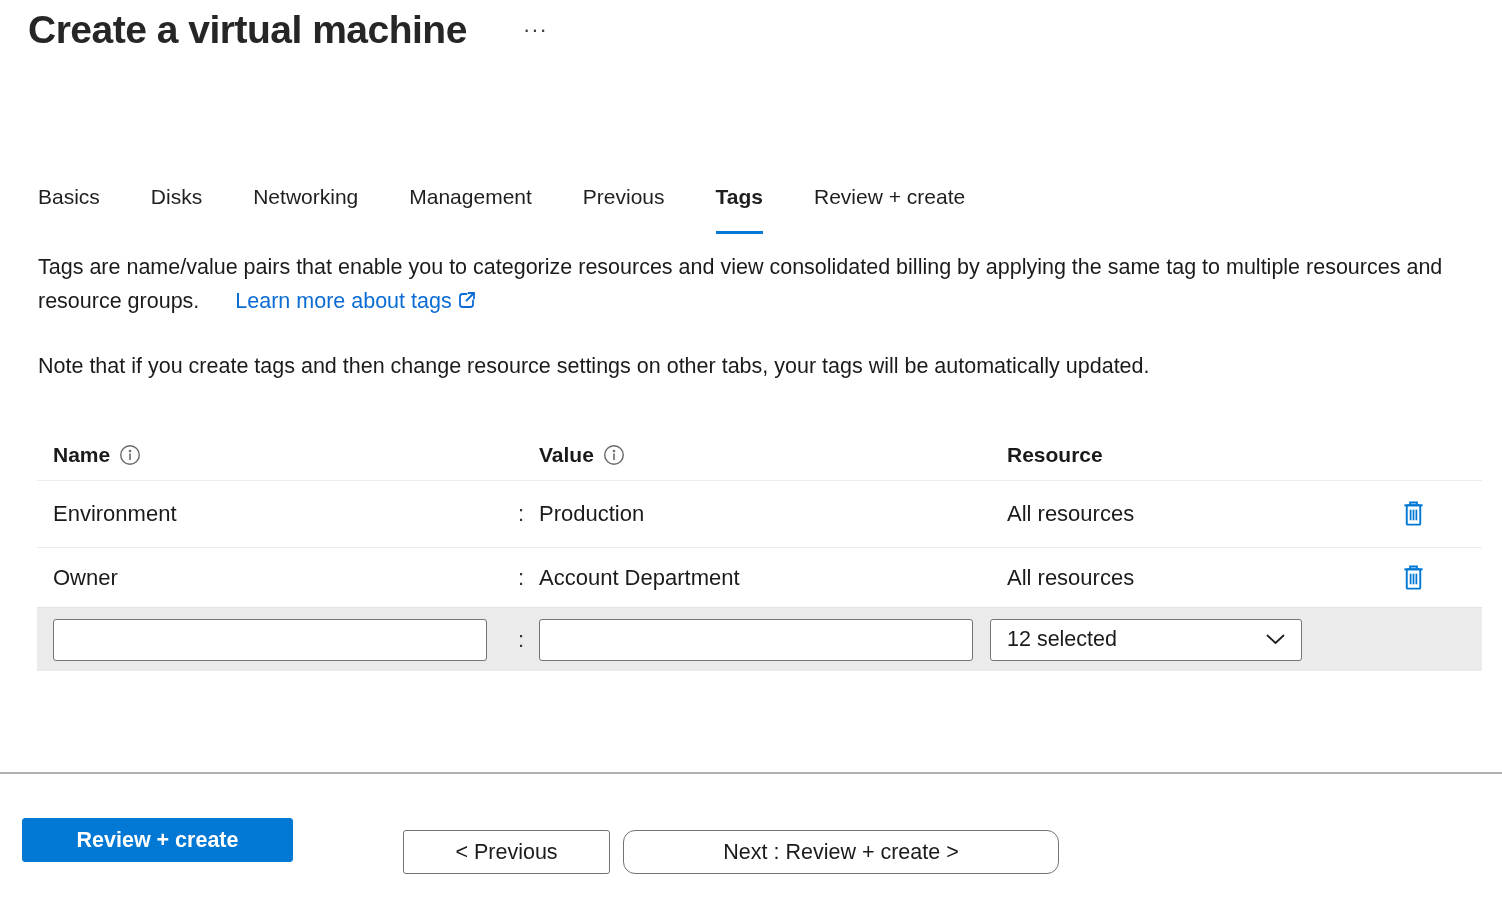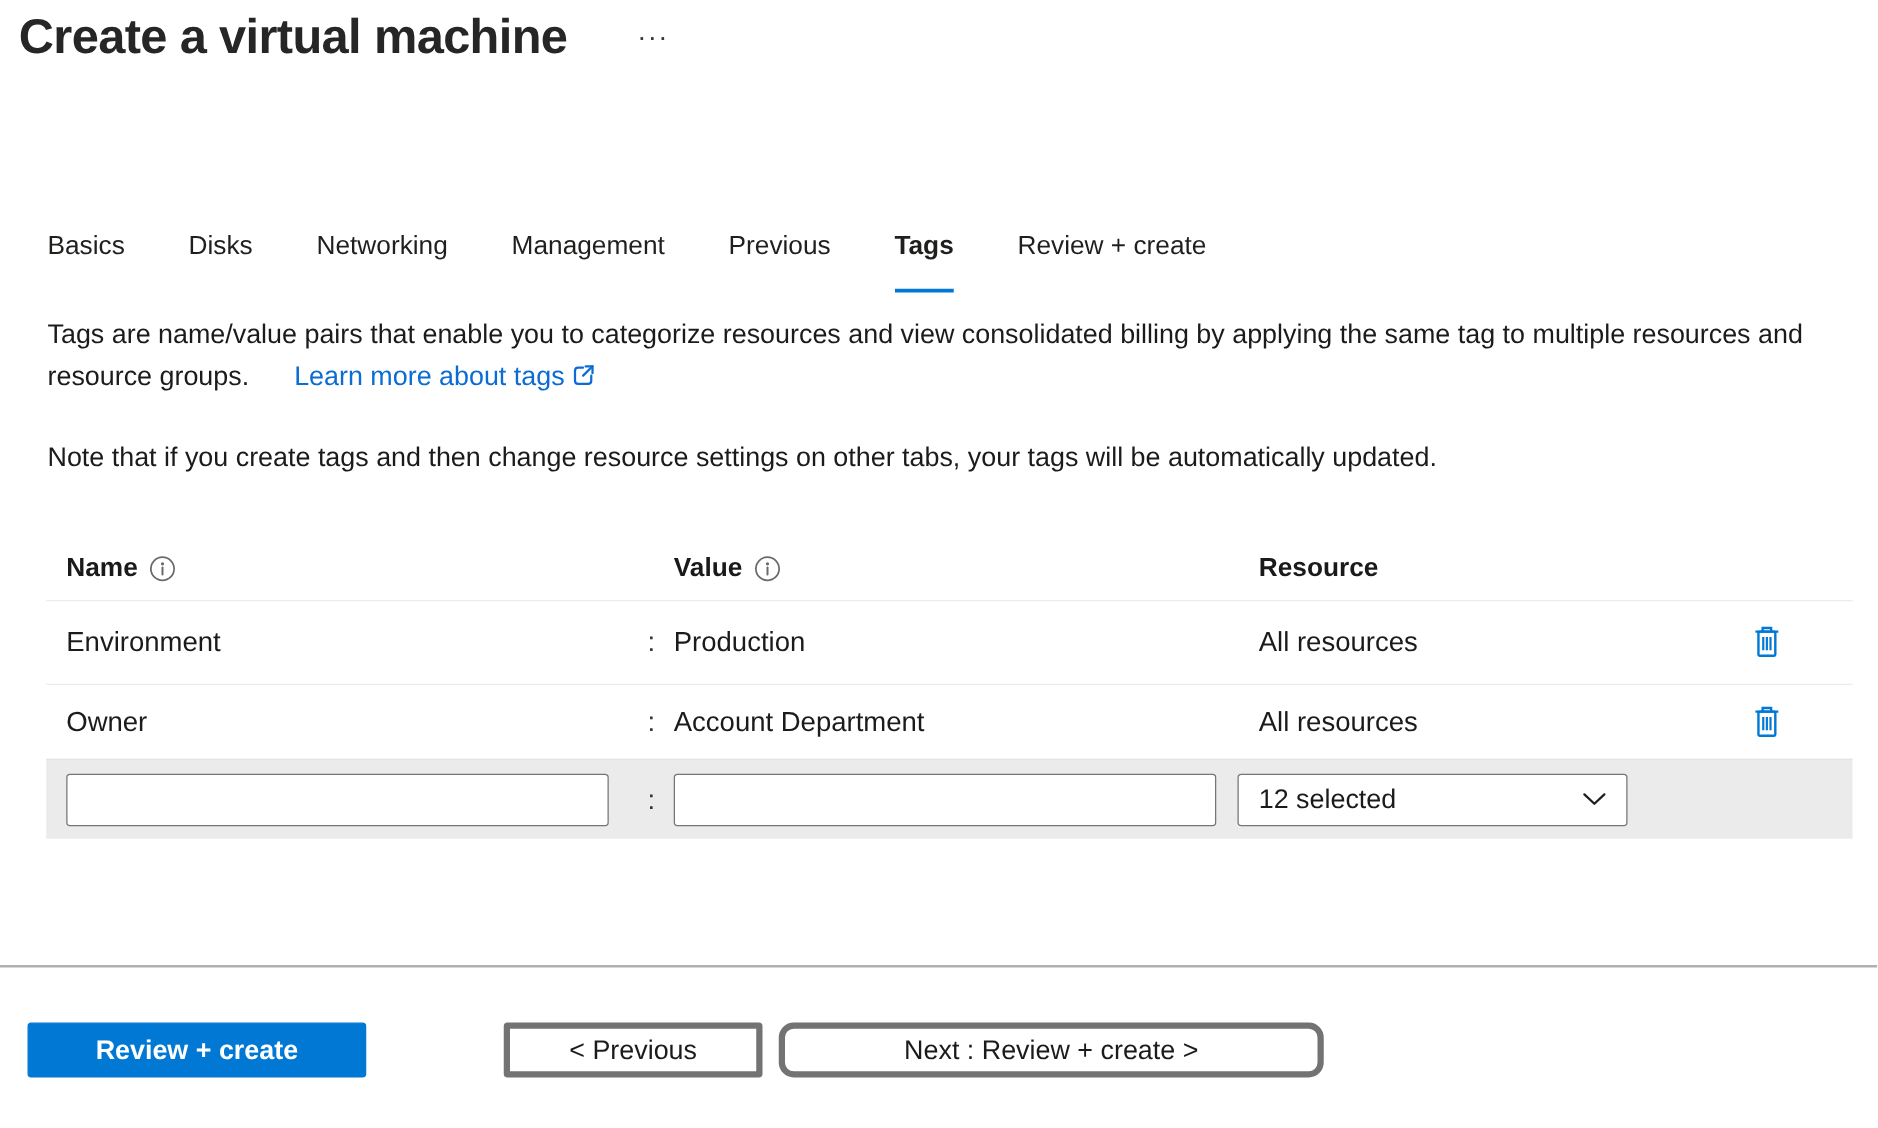--- a/index.html
+++ b/index.html
@@ -4,21 +4,21 @@
 <style>
   :root { --accent:#0078d4; --link:#0b6cd4; }
   * { box-sizing:border-box; }
   html,body { margin:0; padding:0; background:#fff; }
   .stage {
     position:relative; width:1502px; height:902px; background:#fff;
     font-family:"Liberation Sans", sans-serif; color:#1b1b1b; overflow:hidden;
   }
 
   
-  .titlebar { position:absolute; left:15px; top:8px; display:flex; align-items:center; gap:52px; }
+  .titlebar { position:absolute; left:28px; top:8px; display:flex; align-items:center; gap:52px; }
   .page-title { margin:0; font-size:39px; font-weight:700; color:#262626; letter-spacing:-0.5px; }
   .more-menu { font-size:22px; color:#3a3a3a; letter-spacing:1px; cursor:pointer; padding:4px; line-height:1; }
 
   
   .tabs { position:absolute; left:38px; top:185px; display:flex; gap:51px; font-size:21px; }
   .tab { padding-bottom:22px; color:#201f1e; cursor:pointer; white-space:nowrap; }
   .tab.active { font-weight:700; border-bottom:3px solid var(--accent); }
 
   
   .desc { position:absolute; left:38px; top:250px; width:1442px; margin:0; font-size:21.5px; line-height:34px; color:#1b1b1b; }
@@ -43,21 +43,21 @@
   .newrow { height:64px; background:#ebebeb; border-top:1px solid #e3e3e3; }
   .tag-input { height:42px; border:1px solid #757575; border-radius:3px; background:#fff; font:inherit; font-size:21px; padding:0 12px; outline:none; }
   .name-input { margin-left:16px; width:434px; }
   .value-input { width:434px; }
   .dropdown { width:312px; height:42px; border:1px solid #757575; border-radius:3px; background:#fff; display:flex; align-items:center; justify-content:space-between; padding:0 16px; cursor:pointer; font-size:21.5px; color:#1b1b1b; }
 
   
   .footer-divider { position:absolute; left:0; top:772px; width:1502px; height:2px; background:#b0b0b0; }
   .btn { position:absolute; top:818px; height:44px; border-radius:3px; font-family:inherit; font-size:21.5px; cursor:pointer; }
   .btn-primary { left:22px; width:271px; background:var(--accent); border:1px solid var(--accent); color:#fff; font-weight:700; }
-  .btn-secondary { background:#fff; border:5px solid #737373; color:#1b1b1b; }
+  .btn-secondary { background:#fff; border:1px solid #737373; color:#1b1b1b;margin-top:12px; }
   .btn-prev { left:403px; width:207px; }
   .btn-next { left:623px; width:436px;border-radius:12px; }
 </style>
 </head>
 <body>
 
 <div class="stage">
 
   <div class="titlebar">
     <h1 class="page-title">Create a virtual machine</h1>

